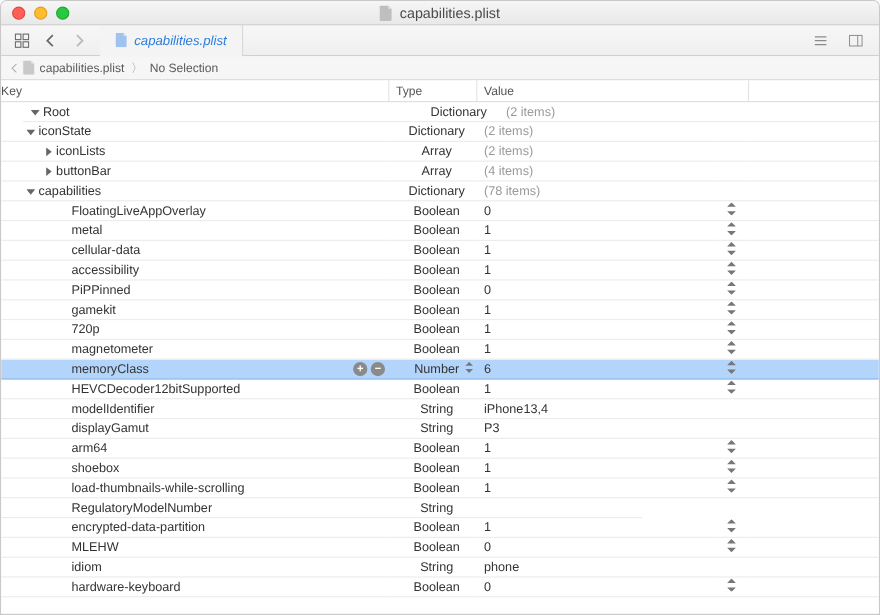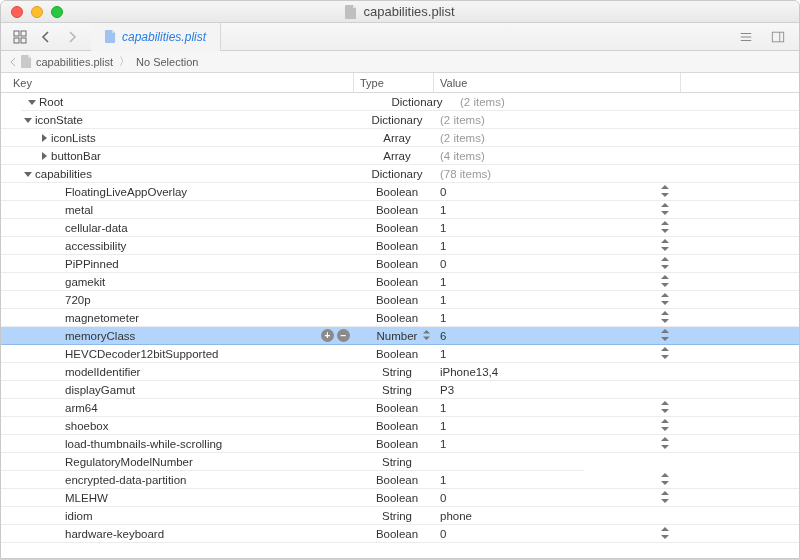--- a/index.html
+++ b/index.html
@@ -27,21 +27,21 @@
 .tab .doc-icon-sm { width: 11px; height: 13px; }
 .tb-right { margin-left: auto; display: flex; align-items: center; gap: 10px; padding-right: 10px; }
 
 
 .jumpbar { height: 22px; background: #f6f6f6; border-bottom: 1px solid #d8d8d8; display: flex; align-items: center; padding: 0 8px; gap: 4px; font-size: 11px; color: #5a5a5a; }
 .jumpbar .doc-icon-sm { width: 11px; height: 13px; }
 .jumpbar .chev { color: #9a9a9a; padding: 0 2px; }
 
 
 .colhead { height: 20px; background: #fff; border-bottom: 1px solid #d8d8d8; display: flex; align-items: center; font-size: 11px; color: #555; }
-.col-key { width: 353px; padding-left: 12px; border-right: 1px solid #e3e3e3; height: 100%; display: flex; align-items: center; }
+.col-key { width: 353px; border-right: 1px solid #e3e3e3; height: 100%; display: flex; align-items: center; }
 .col-type { width: 80px; padding-left: 6px; border-right: 1px solid #e3e3e3; height: 100%; display: flex; align-items: center; }
 .col-value { flex: 1; padding-left: 6px; border-right: 1px solid #e3e3e3; height: 100%; display: flex; align-items: center; }
 .col-spacer { width: 118px; }
 
 
 .rows { flex: 1; overflow-y: auto; background: #fff; }
 .row { height: 18px; display: flex; align-items: center; font-size: 11.5px; }
 .cell-key { width: 353px; height: 100%; display: flex; align-items: center; border-bottom: 1px solid #ececec; overflow: hidden; }
 .cell-type { width: 80px; height: 100%; display: flex; align-items: center; padding-left: 6px; border-bottom: 1px solid #ececec; position: relative; justify-content: center; }
 .cell-value { flex: 1; height: 100%; display: flex; align-items: center; padding-left: 6px; border-bottom: 1px solid #ececec; }

